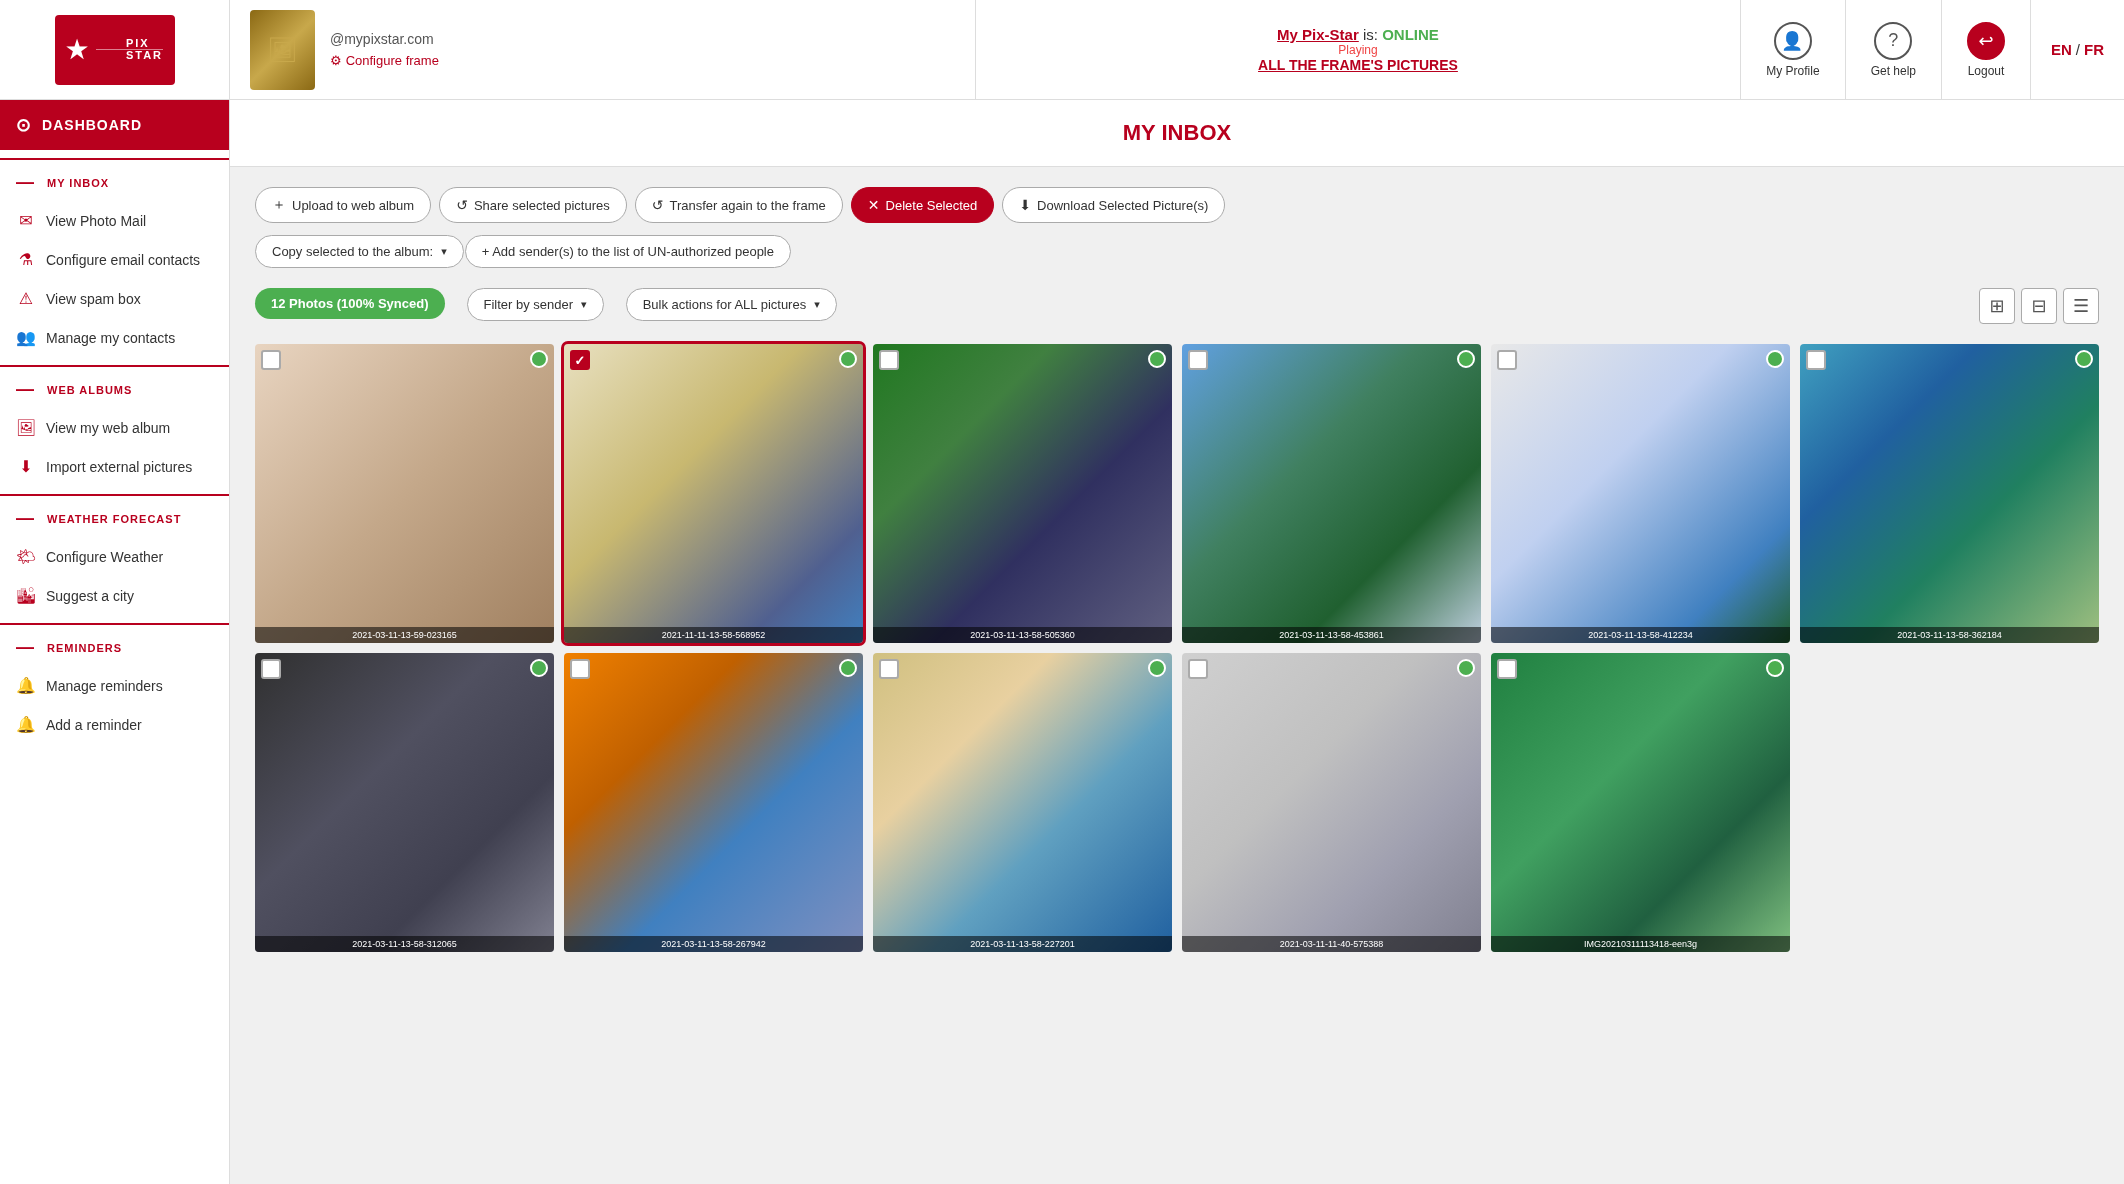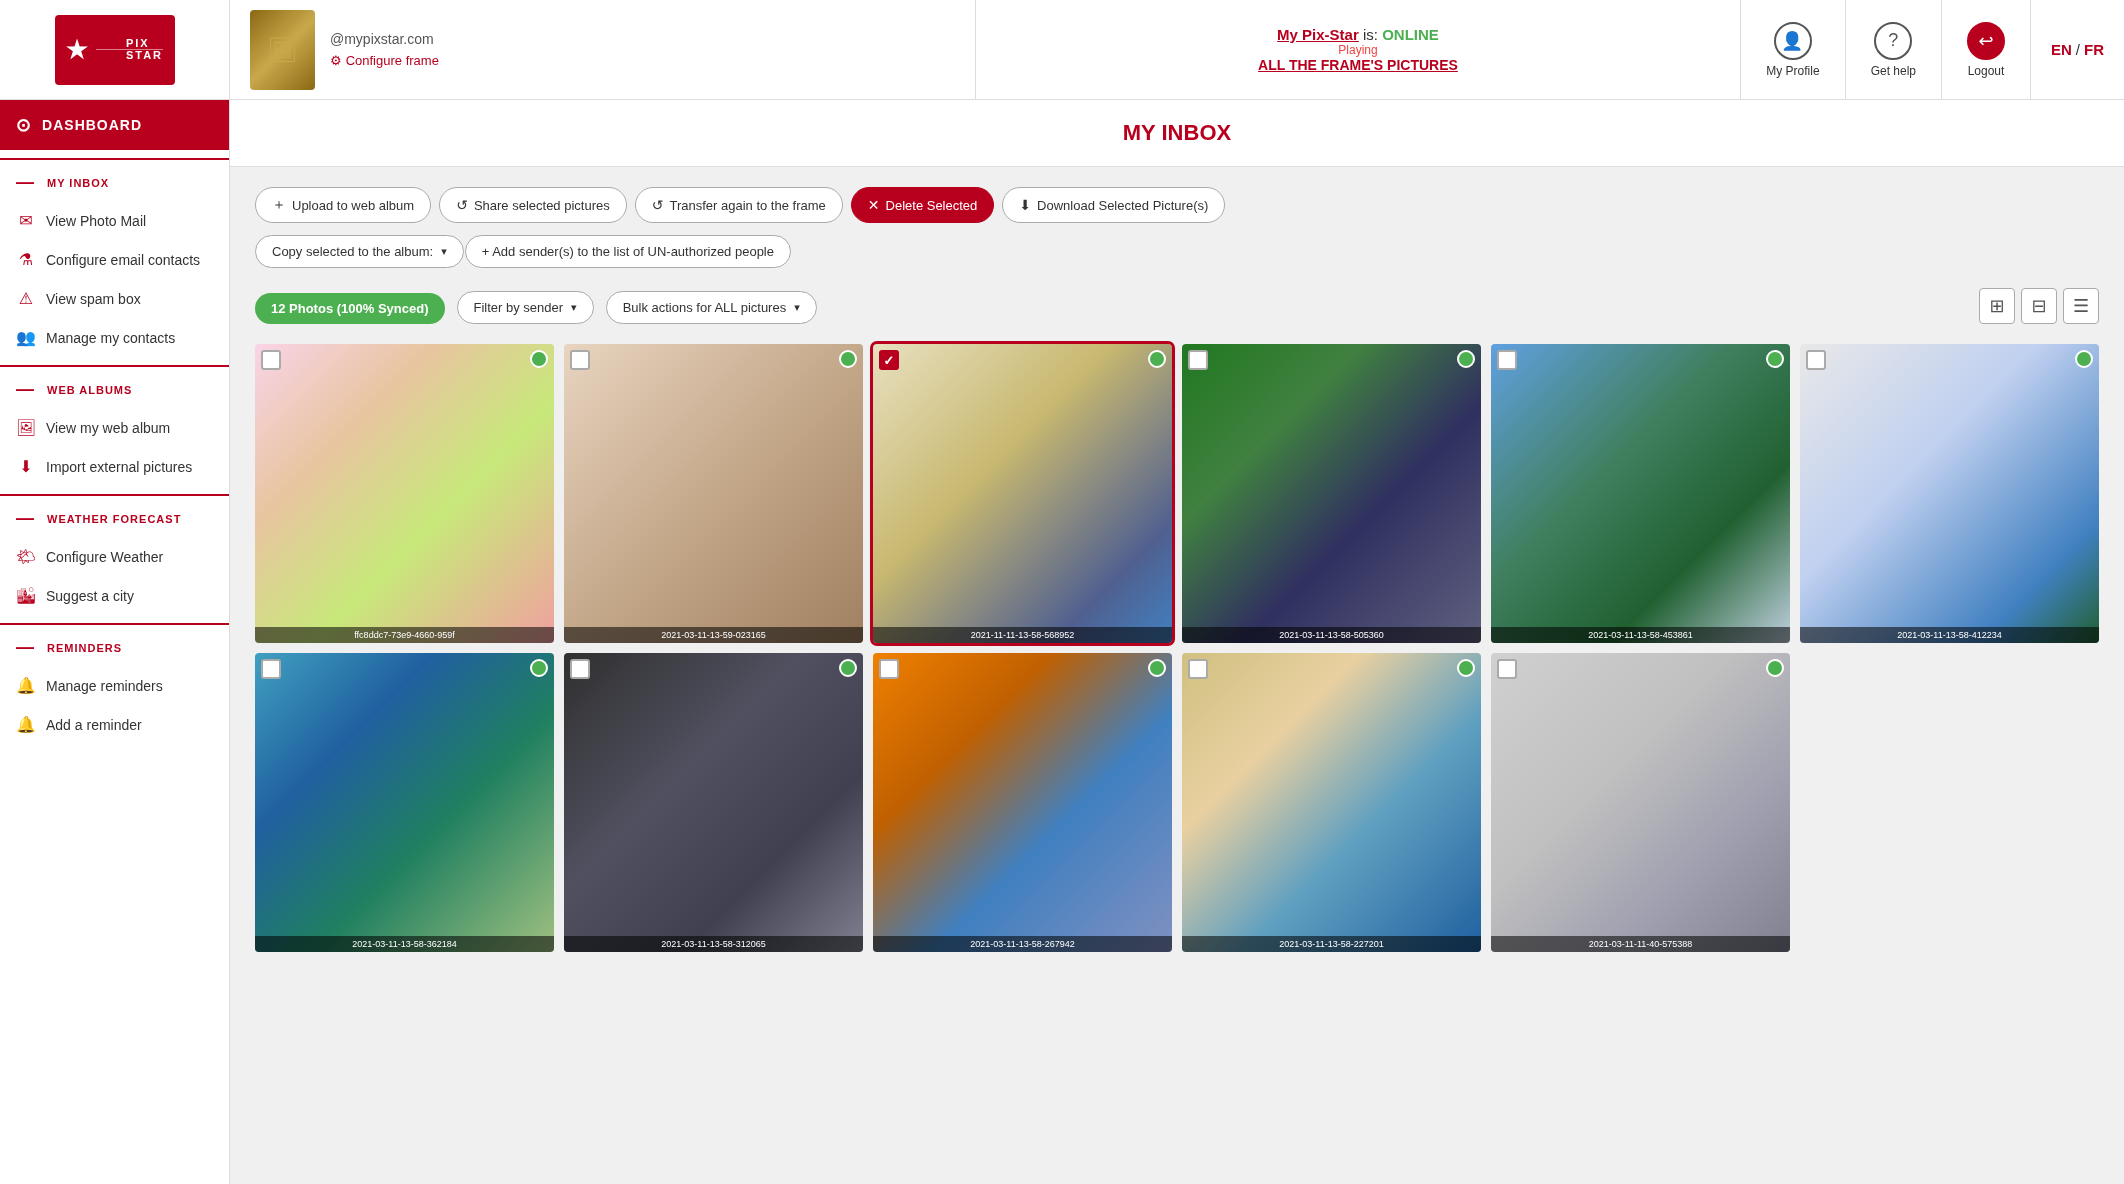--- a/index.html
+++ b/index.html
@@ -62,21 +62,21 @@
     .action-btn { display: flex; align-items: center; gap: 6px; padding: 8px 16px; border: 1.5px solid #aaa; border-radius: 20px; background: #fff; cursor: pointer; font-size: 13px; color: #333; white-space: nowrap; }
     .action-btn.delete { background: #b8001e; border-color: #b8001e; color: #fff; }
     .action-btn-icon { font-size: 14px; }
 
     .action-row2 { display: flex; flex-wrap: wrap; gap: 1px; margin-bottom: 20px; }
     .copy-btn { display: flex; align-items: center; gap: 6px; padding: 8px 16px; border: 1.5px solid #aaa; border-radius: 20px; background: #fff; cursor: pointer; font-size: 13px; color: #333; }
     .copy-btn .chevron { font-size: 11px; margin-left: 2px; }
     .add-sender-btn { display: flex; align-items: center; gap: 6px; padding: 8px 16px; border: 1.5px solid #aaa; border-radius: 20px; background: #fff; cursor: pointer; font-size: 13px; color: #333; }
 
     
-    .filter-row { display: flex; align-items: flex-end; gap: 12px; margin-bottom: 20px; }
+    .filter-row { display: flex; align-items: flex-start; gap: 22px; margin-bottom: 20px; }
     .photos-badge { background: #4caf50; color: #fff; padding: 8px 16px; border-radius: 20px; font-size: 13px; font-weight: bold; }
     .filter-select { display: flex; align-items: center; gap: 6px; padding: 8px 16px; border: 1.5px solid #aaa; border-radius: 20px; background: #fff; cursor: pointer; font-size: 13px; color: #333; }
     .filter-select .chevron { font-size: 11px; margin-left: 2px; }
     .view-icons { display: flex; gap: 6px; margin-left: auto; }
     .view-icon-btn { width: 36px; height: 36px; display: flex; align-items: center; justify-content: center; border: 1.5px solid #aaa; border-radius: 4px; background: #fff; cursor: pointer; font-size: 18px; color: #555; }
 
     
     .photo-grid { display: grid; grid-template-columns: repeat(6, 1fr); gap: 10px; }
     .photo-item { position: relative; background: #ddd; border-radius: 4px; overflow: hidden; aspect-ratio: 1; cursor: pointer; }
     .photo-item.selected { outline: 3px solid #b8001e; }
@@ -287,25 +287,20 @@
           <div class="view-icon-btn">
             <span>⊟</span>
           </div>
           <div class="view-icon-btn">
             <span>☰</span>
           </div>
         </div>
       </div>
 
       <div class="photo-grid" id="photo-grid">
-      <div class="photo-item photo-flowers">
-            <div class="photo-checkbox"></div>
-            <div class="photo-sync-dot"></div>
-            <div class="photo-label">ffc8ddc7-73e9-4660-959f</div>
-          </div>
           <div class="photo-item photo-person">
             <div class="photo-checkbox"></div>
             <div class="photo-sync-dot"></div>
             <div class="photo-label">2021-03-11-13-59-023165</div>
           </div>
           <div class="photo-item photo-building selected">
             <div class="photo-checkbox checked"></div>
             <div class="photo-sync-dot"></div>
             <div class="photo-label">2021-11-11-13-58-568952</div>
           </div>
@@ -342,17 +337,22 @@
           <div class="photo-item photo-beach">
             <div class="photo-checkbox"></div>
             <div class="photo-sync-dot"></div>
             <div class="photo-label">2021-03-11-13-58-227201</div>
           </div>
           <div class="photo-item photo-office">
             <div class="photo-checkbox"></div>
             <div class="photo-sync-dot"></div>
             <div class="photo-label">2021-03-11-11-40-575388</div>
           </div>
+          <div class="photo-item photo-nature">
+            <div class="photo-checkbox"></div>
+            <div class="photo-sync-dot"></div>
+            <div class="photo-label">IMG20210311113418-een3g</div>
+          </div>
         </div>
 
     </div>
   </div>
 </div>
 
 </body></html>

